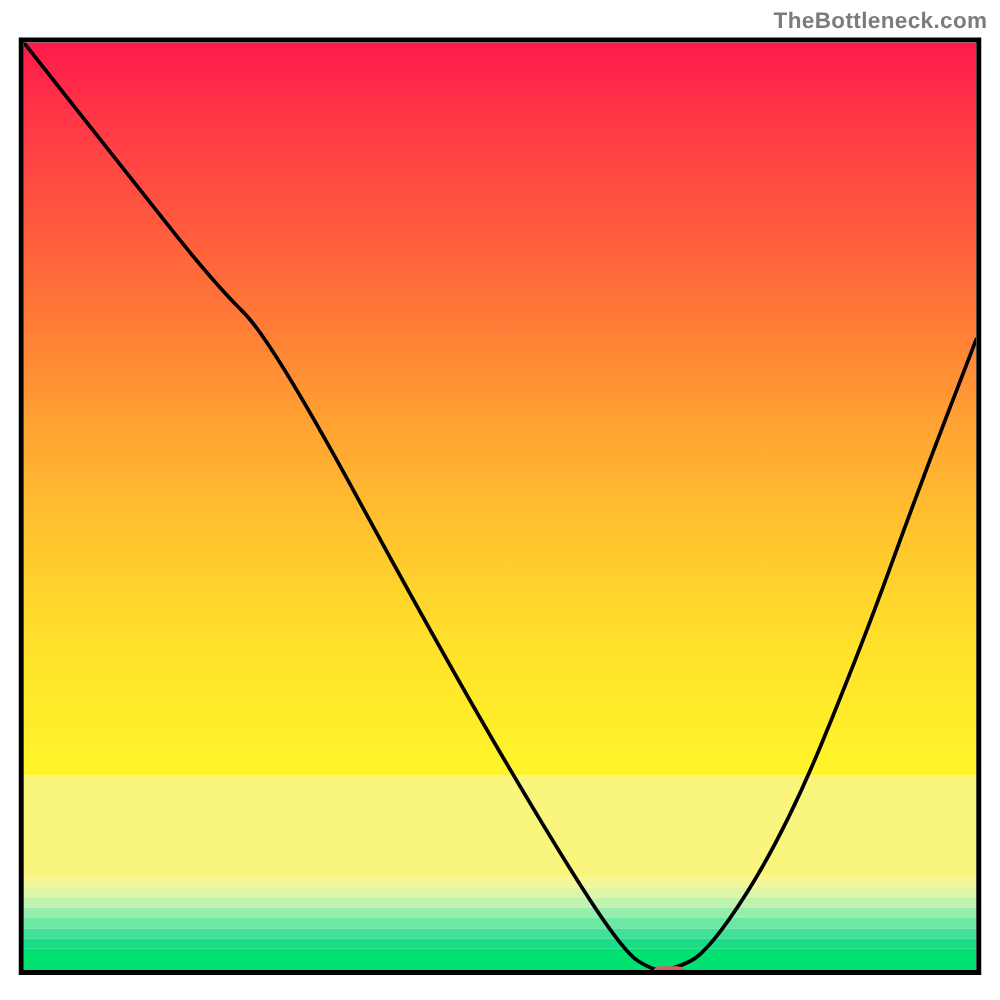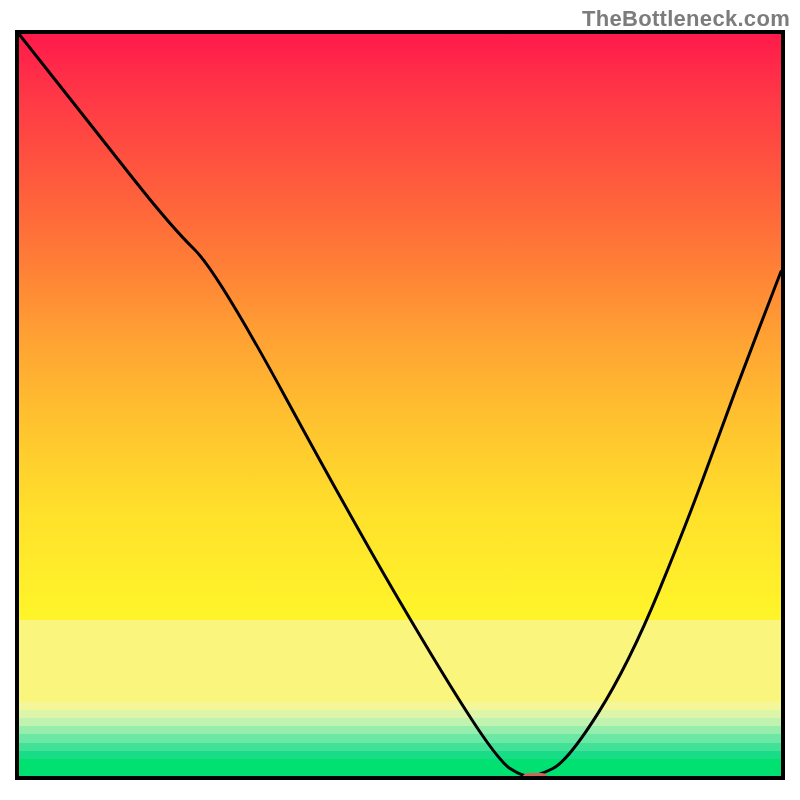--- a/index.html
+++ b/index.html
@@ -13,21 +13,21 @@
 }
 .chart-wrap {
   position: relative;
   width: 800px;
   height: 800px;
 }
 .watermark {
   position: absolute;
   top: 6px;
   right: 10px;
-  font-size: 22px;
+  font-size: 18px;
   font-weight: 700;
   color: #7c7c7c;
   letter-spacing: 0.3px;
   z-index: 30;
 }
 
 .plot-frame {
   position: absolute;
   left: 15px;
   top: 30px;

